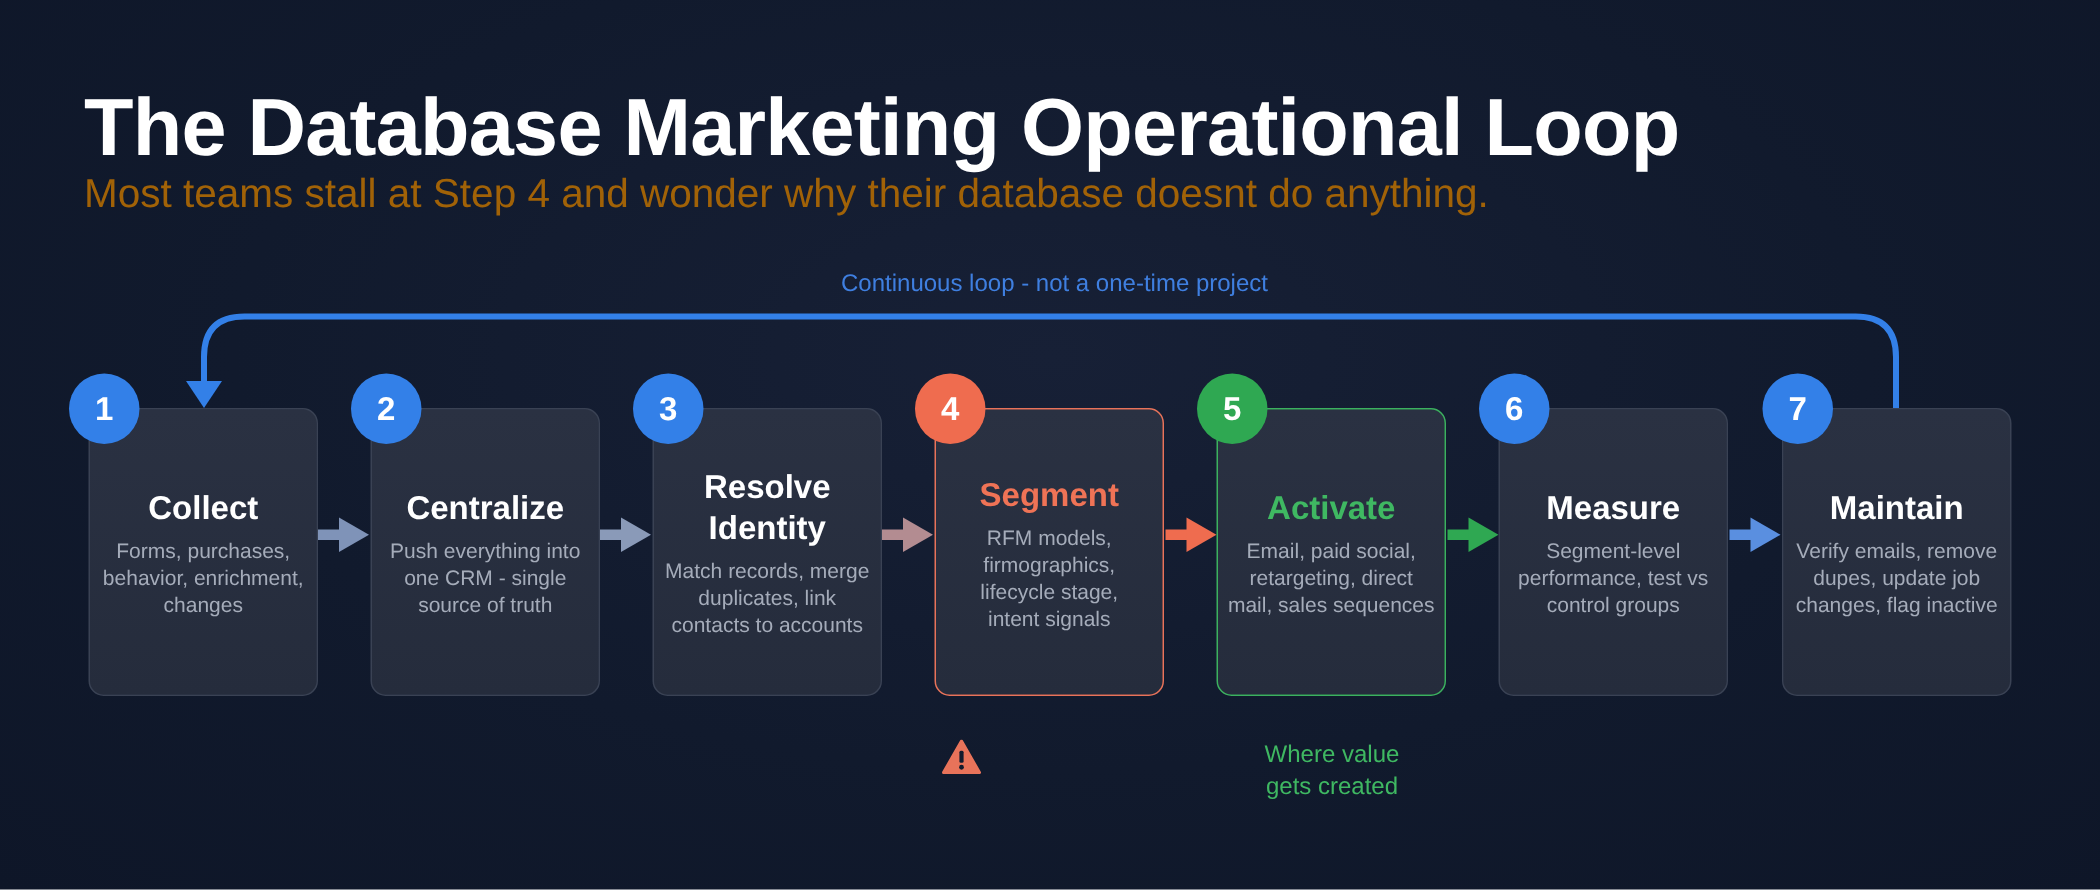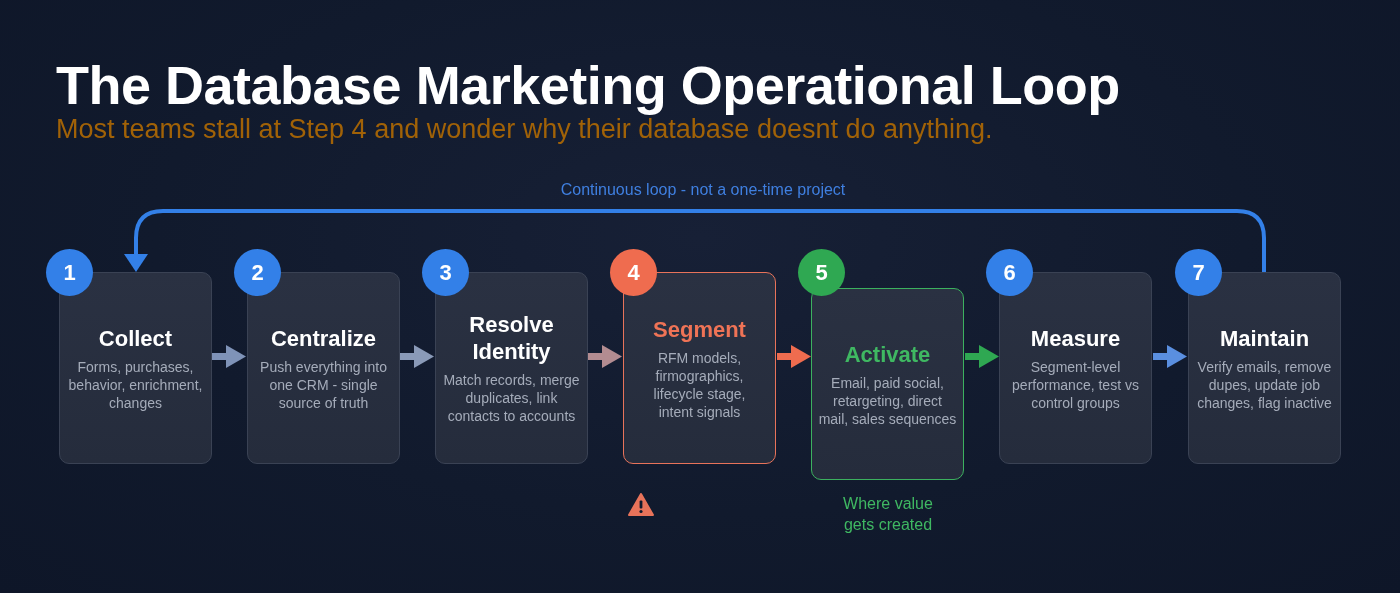--- a/index.html
+++ b/index.html
@@ -27,21 +27,21 @@
 
   .card {
     position: absolute; top: 272px; width: 153px; height: 192px;
     background: linear-gradient(180deg, #2a3142 0%, #252c3c 100%);
     border: 1px solid #3a4254;
     border-radius: 10px;
     display: flex; flex-direction: column; align-items: center; justify-content: center;
     text-align: center; padding: 0 6px;
   }
   .card.seg { border: 1.5px solid #e8735a; }
-  .card.act { border: 1.5px solid #3cb15f; margin-top: 16px; }
+  .card.act { border: 1.5px solid #3cb15f; }
   .card-title { font-size: 22px; font-weight: 700; color: #ffffff; line-height: 27px; margin-bottom: 6px; }
   .card.seg .card-title { color: #ef7356; }
   .card.act .card-title { color: #3fb862; }
   .card-desc { font-size: 14px; color: #a5acba; line-height: 18px; }
 
   .badge {
     position: absolute; top: 249px; width: 47px; height: 47px; border-radius: 50%;
     background: #3380e8; color: #fff; font-size: 22px; font-weight: 700;
     display: flex; align-items: center; justify-content: center;
   }

